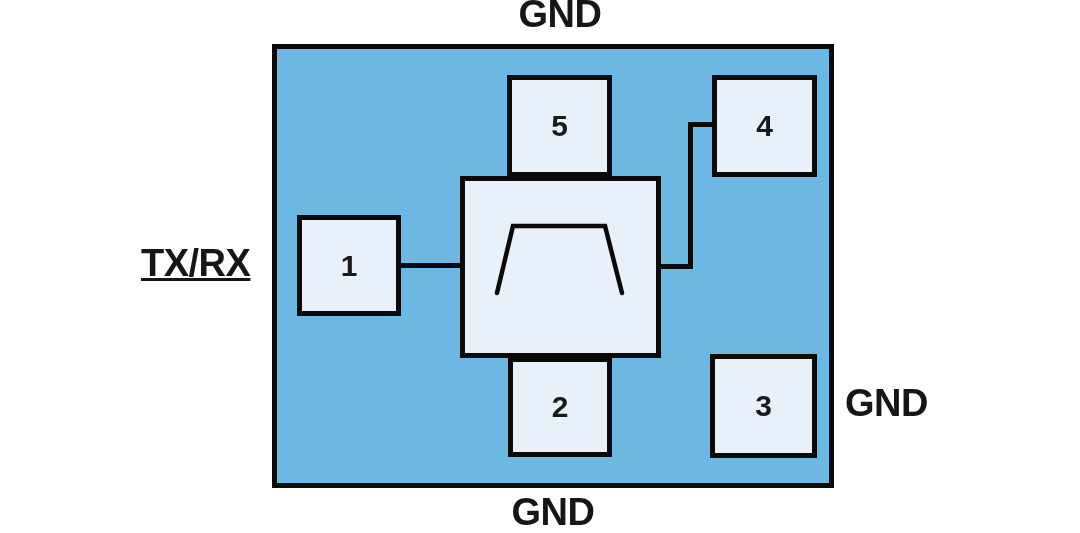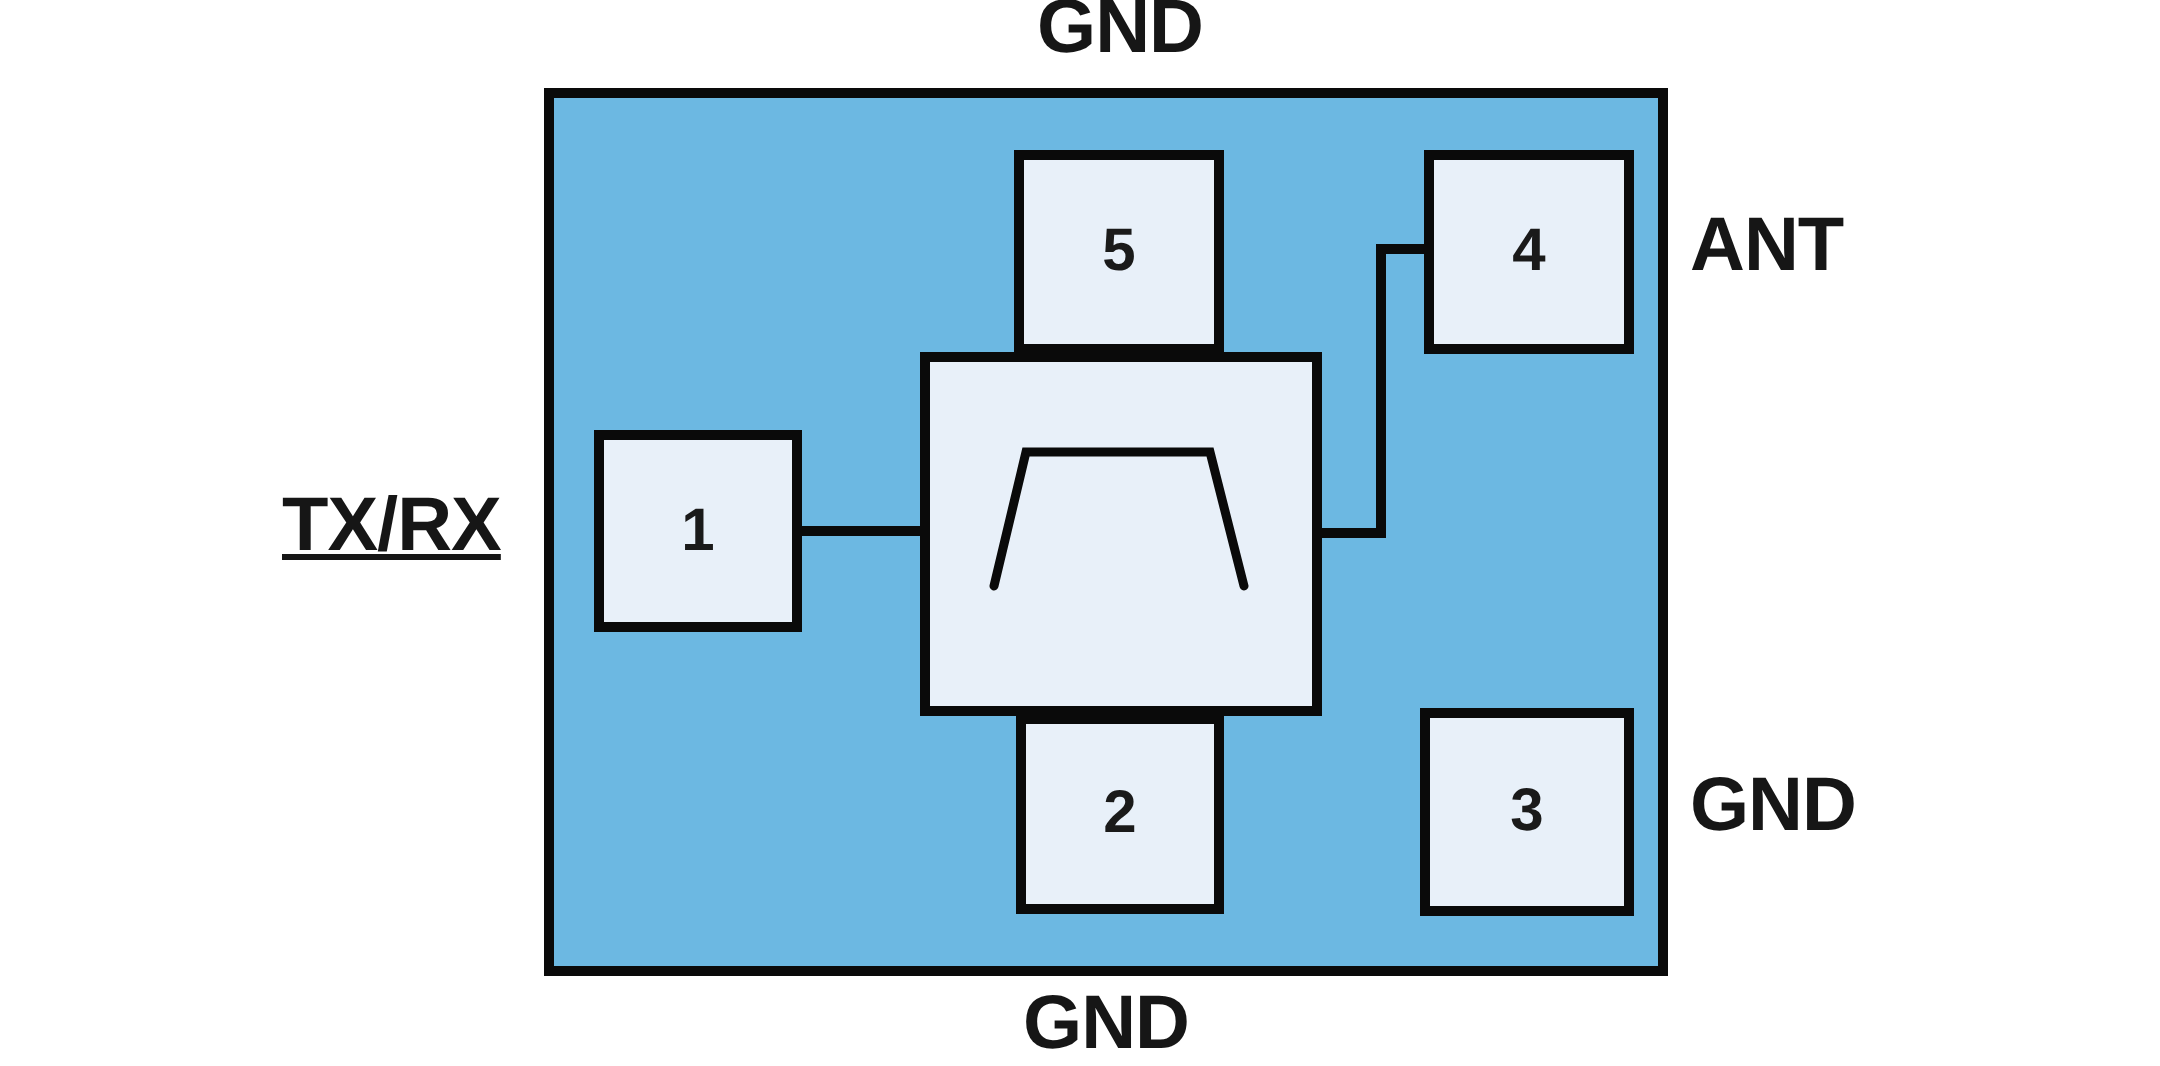--- a/index.html
+++ b/index.html
@@ -122,19 +122,18 @@
   </div>
   <div class="pad pad-4">
     <span>4</span>
   </div>
   <div class="pad pad-5">
     <span>5</span>
   </div>
 
   <div class="label label-left">TX/RX</div>
 
-  <div class="label label-ant">ANT</div>
 
   <div class="label label-gnd-r">GND</div>
 
   <div class="label label-bottom">GND</div>
 
 </div>
 
 </body></html>

